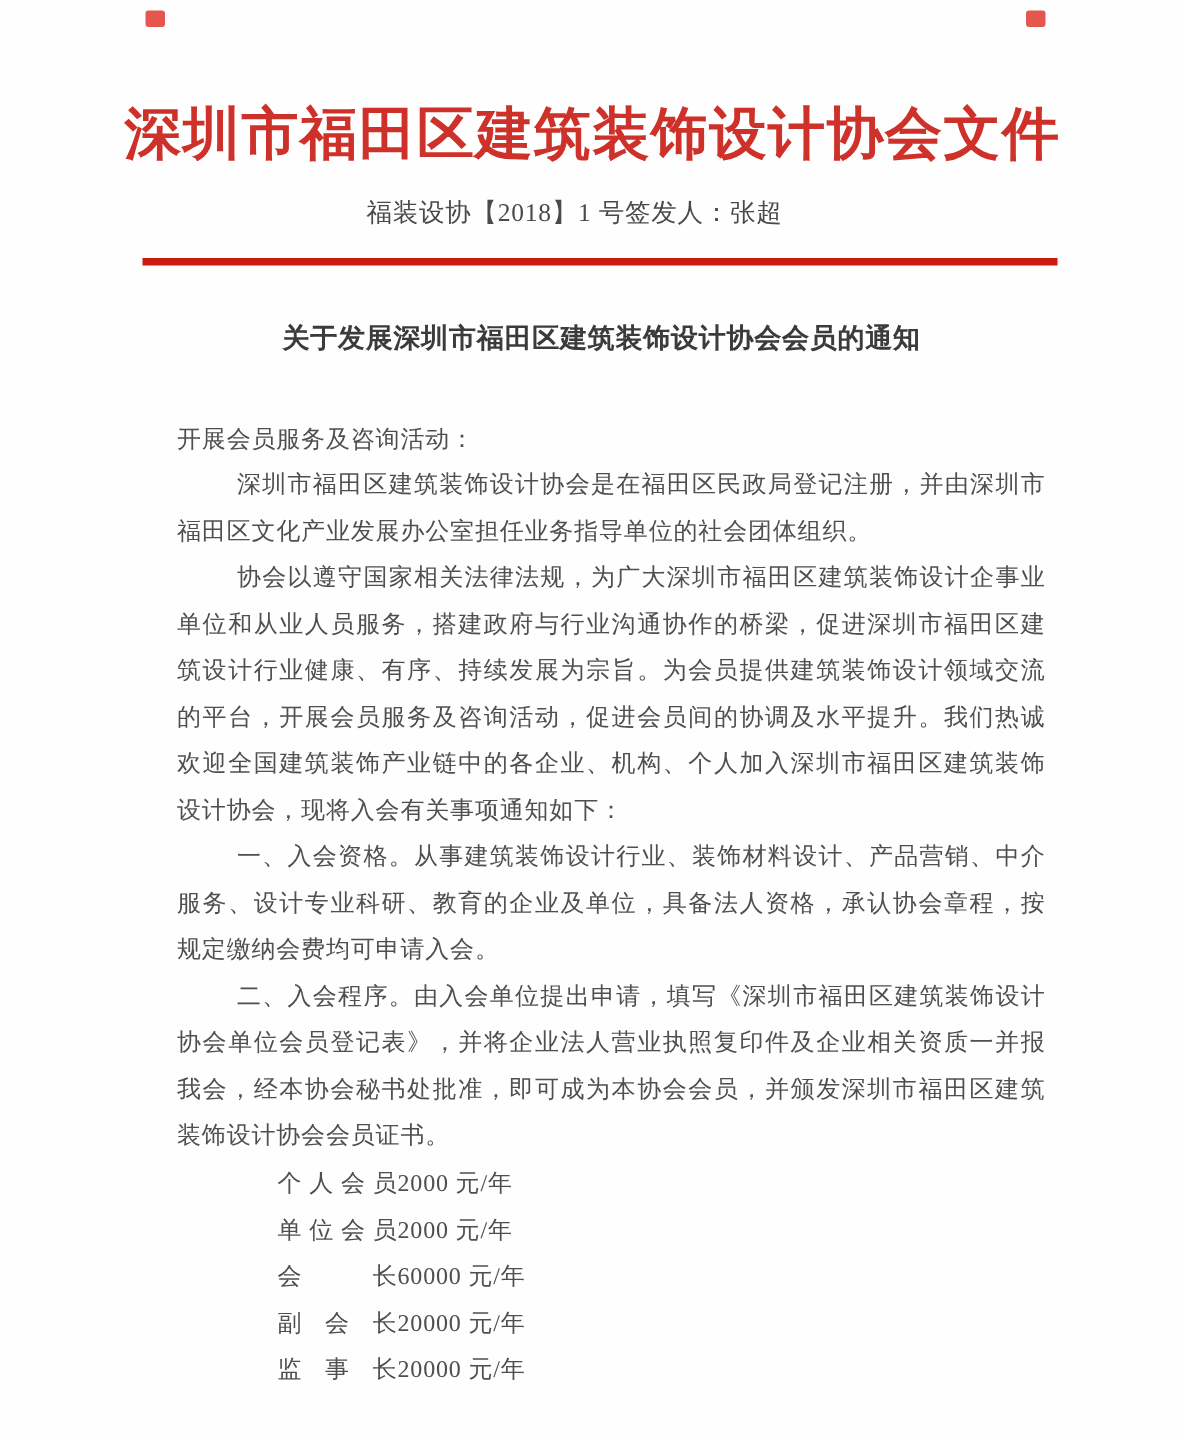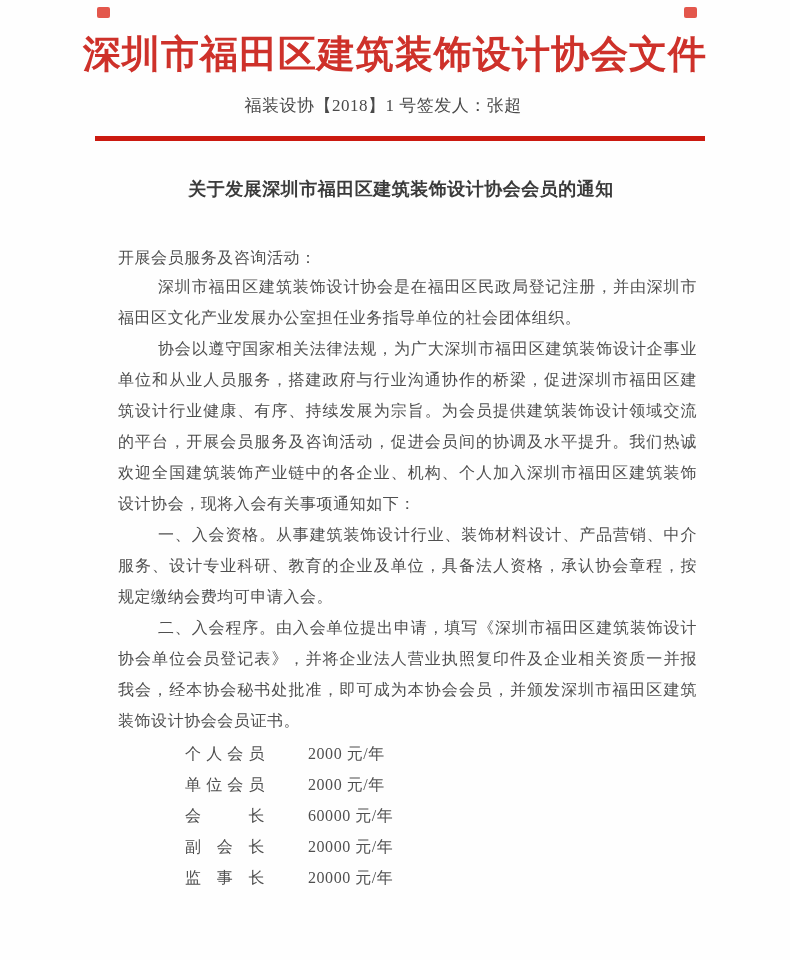--- a/index.html
+++ b/index.html
@@ -4,44 +4,44 @@
 <style>
   html,body{margin:0;padding:0;background:#e8e8e8;}
   .page{
     width:790px;height:960px;margin:0 auto;background:#fefefe;position:relative;overflow:hidden;
     font-family:"Liberation Serif","DejaVu Serif",serif;
   }
   .corner-mark{position:absolute;top:7px;width:13px;height:11px;background:#e04538;border-radius:2px;opacity:.9;}
   .corner-mark.left{left:97px;}
   .corner-mark.right{left:684px;}
   .banner{
-    margin:0;padding-top:32px;text-align:center;
+    margin:0;padding-top:68px;text-align:center;
     font-size:38px;line-height:44px;font-weight:700;letter-spacing:1px;color:#ce312a;
   }
   .docnum-row{
     display:flex;justify-content:center;align-items:baseline;
     margin:18px 147px 0 123px;font-size:17px;line-height:24px;color:#4a4a4a;letter-spacing:.5px;
   }
   .red-rule{height:5px;background:#cb1a10;margin:18px 85px 0 95px;}
   .notice-title{
     margin:36px 0 0;text-align:center;
     font-size:18px;line-height:25px;font-weight:700;letter-spacing:.5px;color:#3b3b3b;padding-left:12px;
   }
   .body{
     margin:40px 93px 0 118px;
     font-size:16px;line-height:31px;letter-spacing:.55px;color:#4f4f4f;
     text-align:justify;
   }
   .body p{margin:0;}
   .para{text-indent:2.5em;font-family:Liberation Mono, monospace;}
   .fee-heading{text-indent:1.8em;}
   .fee-table{margin-left:67px;}
-  .fee-row{display:flex;line-height:31px;gap:28px;}
+  .fee-row{display:flex;line-height:31px;}
   .fee-label{display:inline-block;width:80px;text-align:justify;text-align-last:justify;}
-  .fee-value{margin-left:15px;white-space:nowrap;}
+  .fee-value{white-space:nowrap;}
 </style>
 </head>
 <body>
 
 <div class="page">
 
   <span class="corner-mark left"></span>
   <span class="corner-mark right"></span>
 
   <header>

